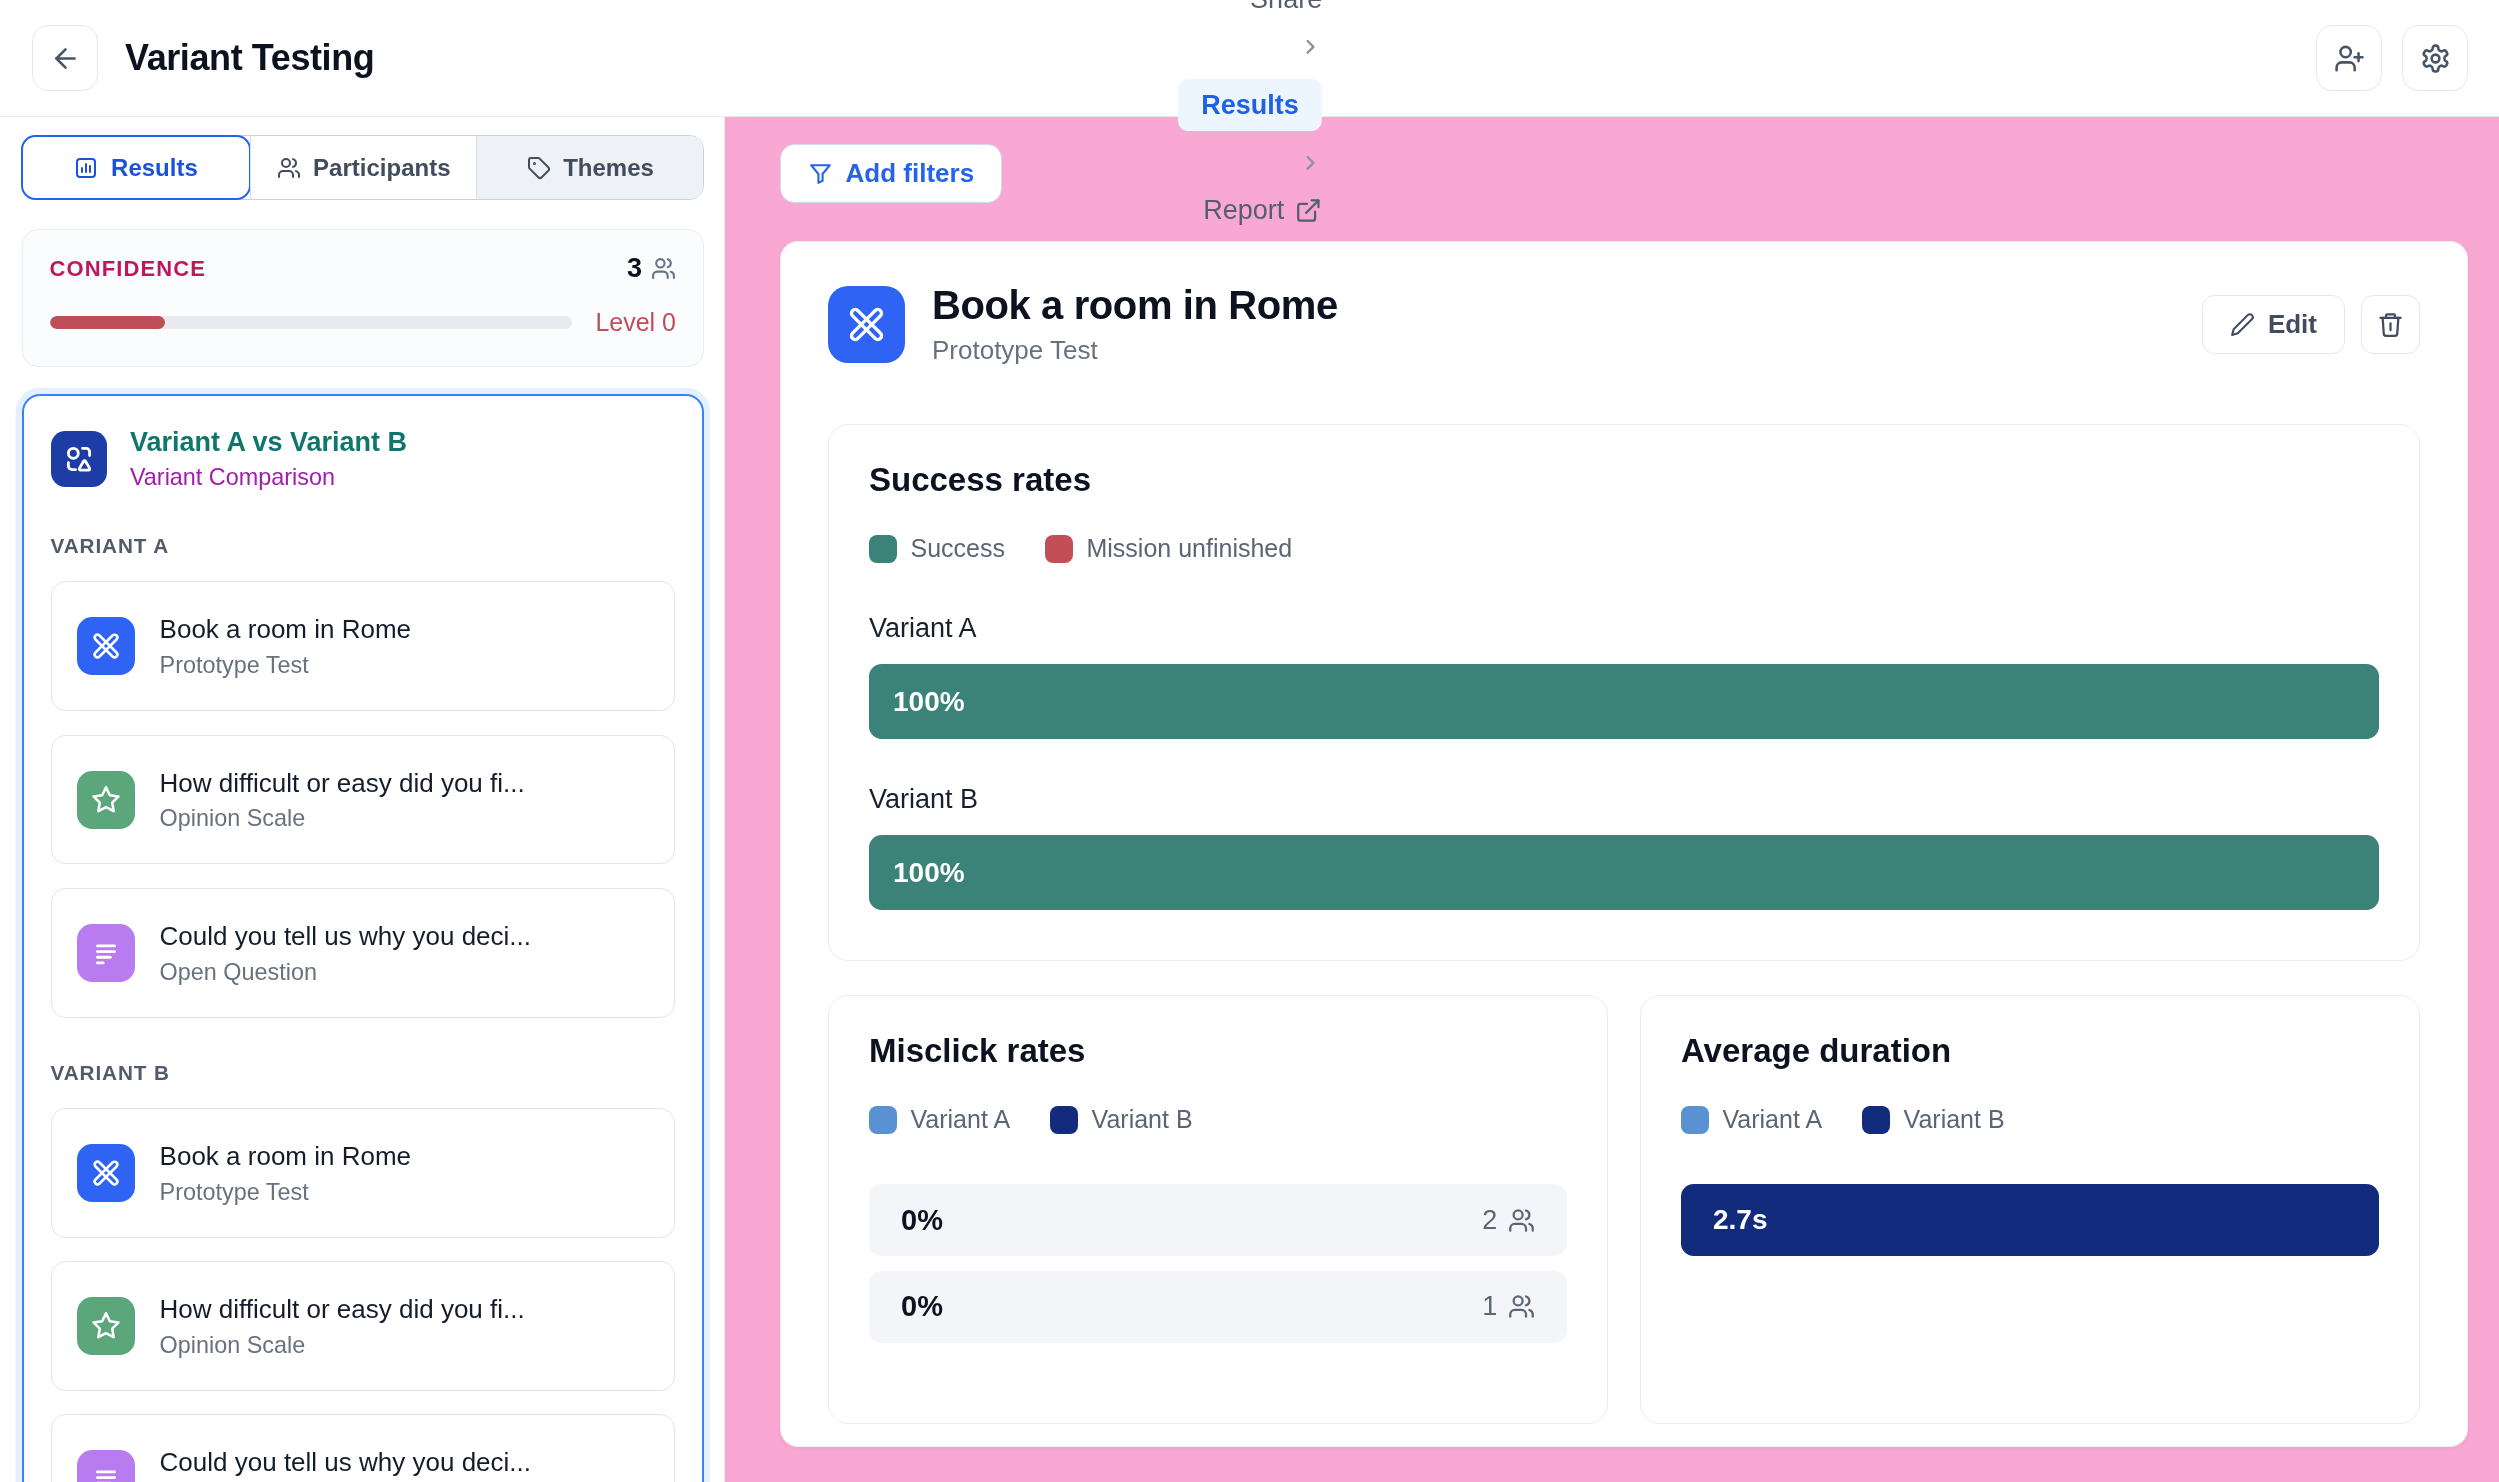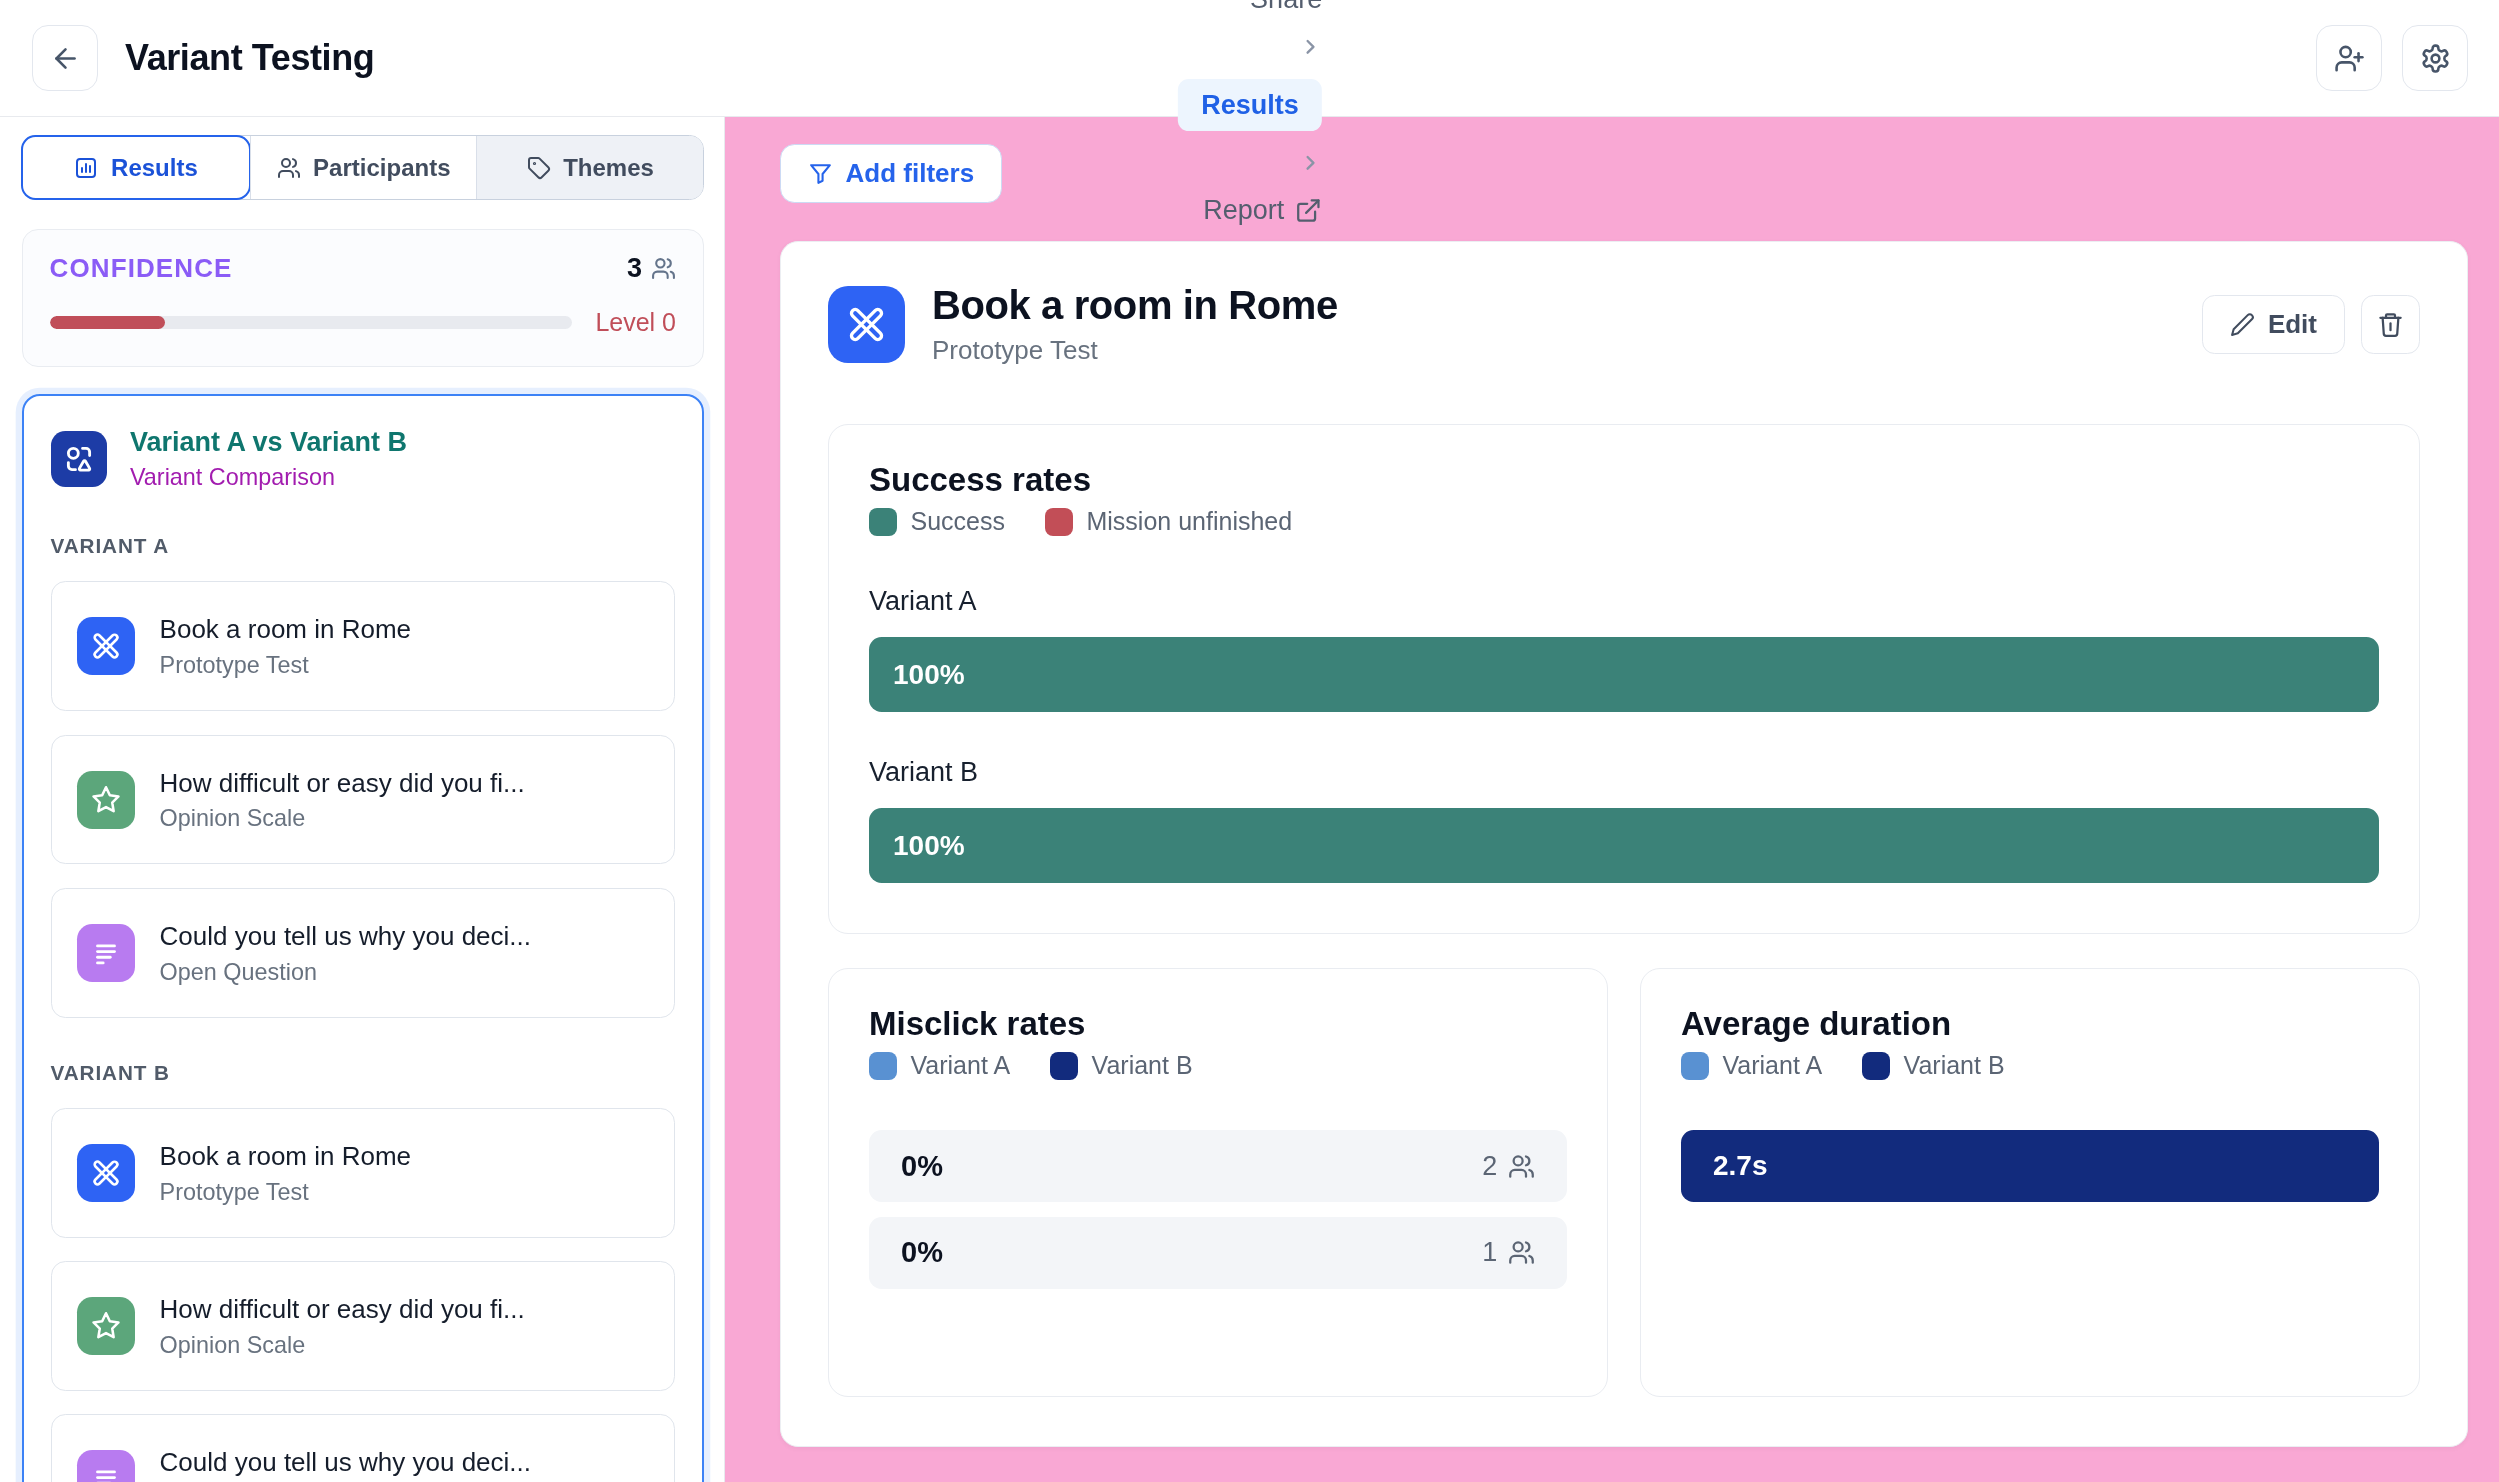--- a/index.html
+++ b/index.html
@@ -29,21 +29,21 @@
              padding:18px 20px 0 21.6px; overflow:hidden; }
   .tabs { display:flex; height:65px; border:1.3px solid #c8d1de; border-radius:14.4px; background:#fff; }
   .tab { flex:1; display:flex; align-items:center; justify-content:center; gap:12.6px;
          font-size:24px; font-weight:600; color:#414c5e; cursor:pointer; }
   .tab + .tab { border-left:1.3px solid #d9dfe9; }
   .tab.active { border:2.2px solid #2563eb; border-radius:14.4px; margin:-1.3px; color:#1b52d8; background:#fff; }
   .tab.muted { background:#eef1f6; border-radius:0 12.6px 12.6px 0; }
 
   .confidence { margin-top:29px; border:1.3px solid #e9ecf1; background:#fbfcfe; border-radius:16px; padding:23.4px 27px 29px; }
   .conf-head { display:flex; align-items:center; justify-content:space-between; }
-  .conf-label { font-size:26px; font-weight:700; letter-spacing:1.1px; color:#8b5cf6; }
+  .conf-label { font-size:22px; font-weight:700; letter-spacing:1.1px; color:#be185d; }
   .conf-right { display:flex; align-items:center; gap:9px; color:#64748b; }
   .conf-count { font-size:27px; font-weight:700; color:#0c1220; }
   .conf-bar-row { margin-top:23.4px; display:flex; align-items:center; gap:23.4px; }
   .conf-track { flex:1; height:13.5px; border-radius:7.2px; background:#e8eaef; overflow:hidden; }
   .conf-fill { height:100%; border-radius:7.2px; }
   .conf-level { font-size:25px; }
 
   .compare-card { margin-top:27px; border:2.2px solid #3c82f6; box-shadow:0 0 0 6.3px rgba(59,130,246,.13);
                   border-radius:18px; background:#fff; padding:31px 27px; height:1258px; cursor:pointer; }
   .cc-head { display:flex; align-items:center; gap:23.4px; }
@@ -73,21 +73,21 @@
   .bh-actions { margin-left:auto; display:flex; gap:16px; }
   .edit-btn { display:flex; align-items:center; gap:12.6px; height:59px; padding:0 27px;
               border:1.3px solid #e3e7ee; border-radius:12.6px; background:#fff;
               font-size:26px; font-weight:600; color:#414c5e; cursor:pointer; }
   .sq-btn { width:59px; height:59px; border:1.3px solid #e3e7ee; border-radius:12.6px; background:#fff;
             display:flex; align-items:center; justify-content:center; color:#414c5e; cursor:pointer; }
 
   .panel { border:1.3px solid #e9ecf1; border-radius:20px; background:#fff; }
   .success-panel { margin-top:58px; padding:36px 40px 50px; }
   .panel-title { font-size:33px; font-weight:700; }
-  .legend { margin-top:8px; display:flex; align-items:center; gap:40px; }
+  .legend { margin-top:35px; display:flex; align-items:center; gap:40px; }
   .legend-item { display:flex; align-items:center; gap:13.5px; }
   .legend-chip { width:28px; height:28px; border-radius:8px; }
   .legend-label { font-size:25px; color:#5b6574; }
 
   .bar-group { margin-top:50px; }
   .bar-group + .bar-group { margin-top:45px; }
   .bar-label { font-size:27px; font-weight:500; color:#17202e; }
   .hbar-track { margin-top:20px; height:75px; border-radius:12.6px; background:#f4f6f8; }
   .hbar-fill { height:100%; border-radius:12.6px; display:flex; align-items:center; }
   .hbar-value { font-size:28px; font-weight:700; color:#fff; padding-left:24px; }

